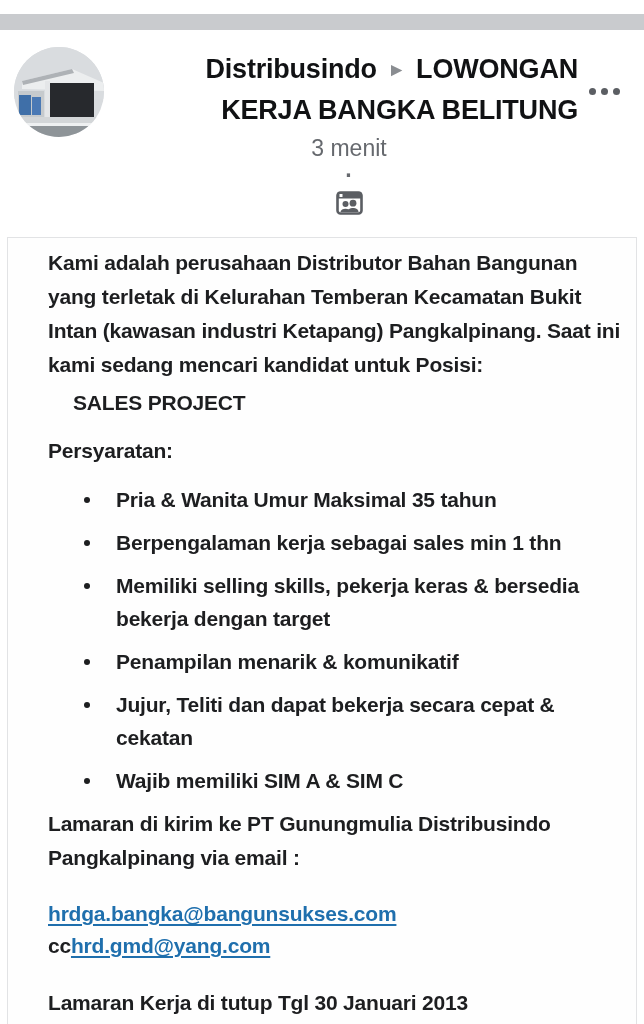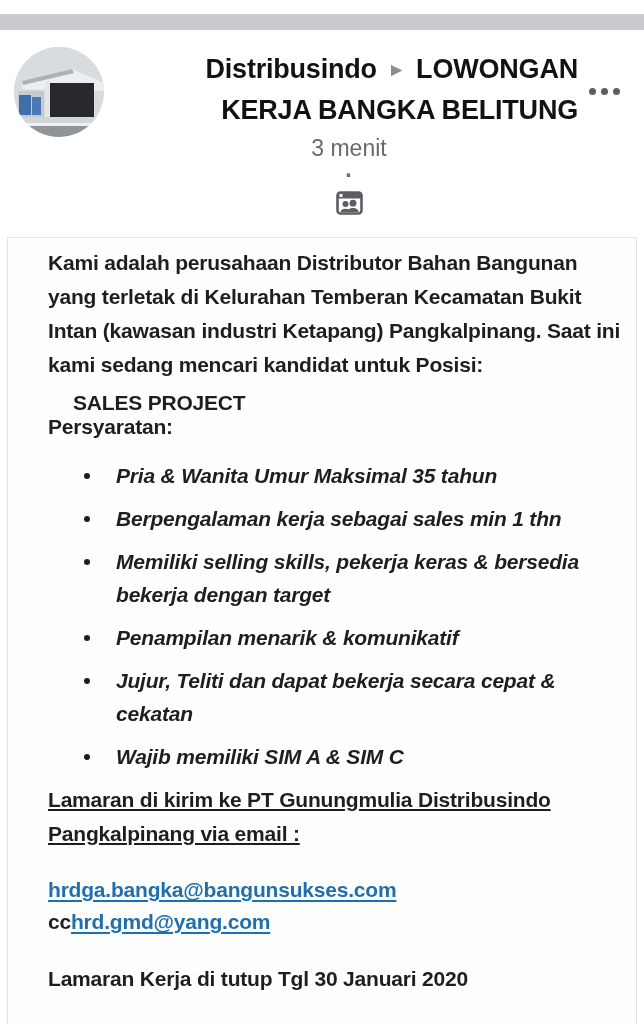--- a/index.html
+++ b/index.html
@@ -80,40 +80,40 @@
     padding: 8px 23px 10px 40px;
     overflow: hidden;
   }
   .post-image, .post-image * {
     color: #1d1e20;
     font-weight: 700;
     font-size: 21px;
     letter-spacing: -0.2px;
   }
   .poster-intro { width: 578px; line-height: 34px; margin-bottom: 9px; }
-  .poster-position { padding-left: 25px; }
+  .poster-position { padding-left: 25px; margin-bottom: 24px; }
   .poster-req-label { margin-bottom: 20px; }
   .poster-bullets { list-style: none; margin-bottom: 2px; }
   .poster-bullets li {
     position: relative;
     padding-left: 68px;
     max-width: 600px;
     line-height: 33px;
     margin-bottom: 10px;
   }
-  .poster-bullets li .li-text { display: inline-block; max-width: 530px; font-style: italic; }
+  .poster-bullets li .li-text { display: inline-block; max-width: 530px; }
   .poster-bullets li::before {
     content: "";
     position: absolute;
     left: 36px; top: 14px;
     width: 6px; height: 6px;
     border-radius: 50%;
     background: #1d1e20;
   }
-  .poster-apply { width: 560px; line-height: 34px; margin-top: 10px; text-decoration: underline; }
+  .poster-apply { width: 560px; line-height: 34px; margin-top: 10px; }
   .poster-email1 { margin-top: 23px; line-height: 31px; }
   .poster-email2 { margin-top: 1px; line-height: 31px; }
   .email-link {
     color: #1f6fad !important;
     text-decoration: underline;
     text-decoration-thickness: 2px;
     text-underline-offset: 3px;
     cursor: default;
   }
   .cc-label { }
@@ -199,16 +199,16 @@
         <li><span class="li-text">Wajib memiliki SIM A &amp; SIM C</span></li>
       </ul>
 
     <p class="poster-apply">Lamaran di kirim ke PT Gunungmulia Distribusindo Pangkalpinang via email :</p>
     <p class="poster-email1">
       <span class="email-link">hrdga.bangka@bangunsukses.com</span>
     </p>
     <p class="poster-email2">
       <span class="cc-label">cc</span><span class="email-link">hrd.gmd@yang.com</span>
     </p>
-    <p class="poster-closing">Lamaran Kerja di tutup Tgl 30 Januari 2020</p>
+    <p class="poster-closing">Lamaran Kerja di tutup Tgl 30 Januari 2013</p>
   </div>
 
 </div>
 
 </body></html>

